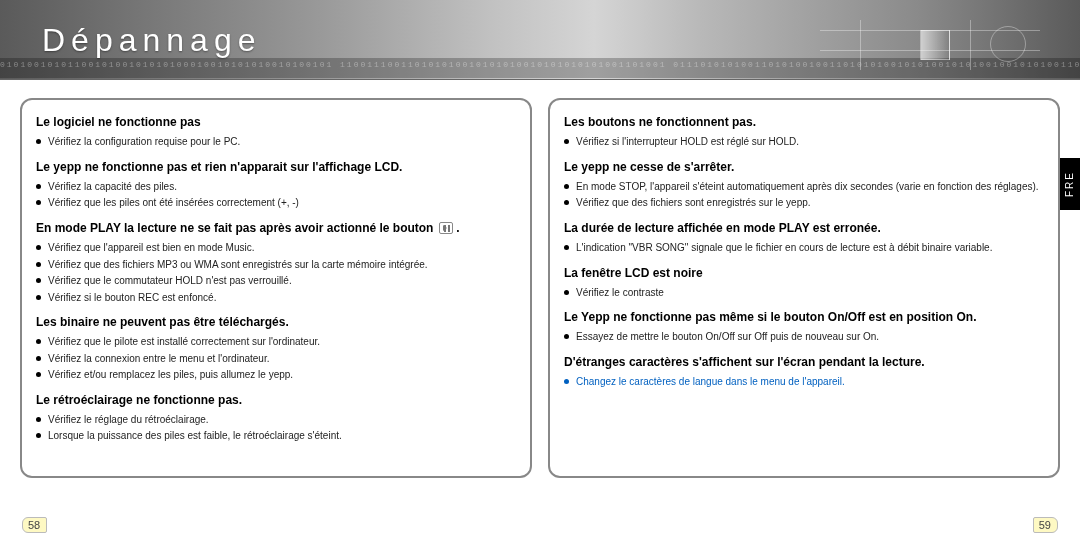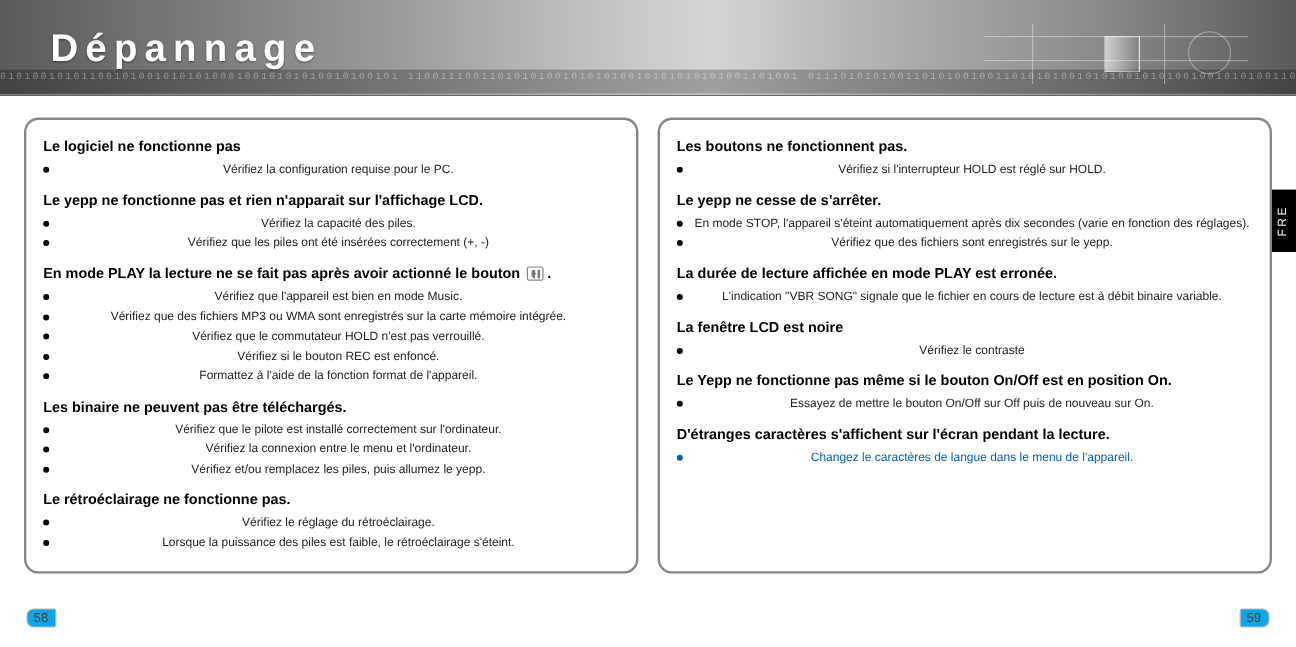--- a/index.html
+++ b/index.html
@@ -38,21 +38,21 @@
     color: rgba(255,255,255,0.35);
     white-space: nowrap;
     overflow: hidden;
   }
   .banner-title {
     position: absolute;
     left: 42px;
     top: 22px;
     color: #fff;
     font-size: 32px;
-    font-weight: 700;
+    font-weight: 400;
     letter-spacing: 6px;
     text-shadow: 0 1px 2px rgba(0,0,0,0.4);
   }
   .banner-deco {
     position: absolute;
     right: 40px;
     top: 20px;
     width: 220px;
     height: 50px;
   }
@@ -95,21 +95,20 @@
     margin-top: 10px;
     margin-bottom: 5px;
     color: #000;
   }
   .h:first-child { margin-top: 0; }
   ul { list-style: none; padding-left: 0; }
   li {
     position: relative;
     padding-left: 12px;
     margin-bottom: 3px;
-    text-align: center;
   }
   li::before {
     content: "";
     position: absolute;
     left: 0; top: 4px;
     width: 5px; height: 5px;
     background: #000;
     border-radius: 50%;
   }
   li.blue { color: #0060c0; }
@@ -154,27 +153,27 @@
     letter-spacing: 2px;
     writing-mode: vertical-rl;
     text-align: center;
     line-height: 20px;
     transform: rotate(180deg);
   }
 
   
   .page-num {
     position: absolute;
-    bottom: 16px;
+    bottom: 6px;
     font-size: 11px;
     color: #444;
     border: 1px solid #bbb;
     border-radius: 2px 6px 6px 2px;
     padding: 1px 6px 1px 5px;
-    background: #0ea5e9;
+    background: #fef9c3;
   }
   .page-num.left { left: 22px; border-radius: 6px 2px 2px 6px; }
   .page-num.right { right: 22px; margin-top: 42px; }
 
 </style>
 </head>
 <body>
 
 <div class="banner">
   <div class="banner-bar"></div>
@@ -209,21 +208,20 @@
       <div class="h">
         <span>En mode PLAY la lecture ne se fait pas après avoir actionné le bouton</span>
         <span class="play-icon"></span>
         <span>.</span>
       </div>
       <ul>
         <li>Vérifiez que l'appareil est bien en mode Music.</li>
         <li>Vérifiez que des fichiers MP3 ou WMA sont enregistrés sur la carte mémoire intégrée.</li>
         <li>Vérifiez que le commutateur HOLD n'est pas verrouillé.</li>
         <li>Vérifiez si le bouton REC est enfoncé.</li>
-        <li>Formattez à l'aide de la fonction format de l'appareil.</li>
       </ul>
 
       <div class="h">Les binaire ne peuvent pas être téléchargés.</div>
       <ul>
         <li>Vérifiez que le pilote est installé correctement sur l'ordinateur.</li>
         <li>Vérifiez la connexion entre le menu et l'ordinateur.</li>
         <li>Vérifiez et/ou remplacez les piles, puis allumez le yepp.</li>
       </ul>
 
       <div class="h">Le rétroéclairage ne fonctionne pas.</div>

